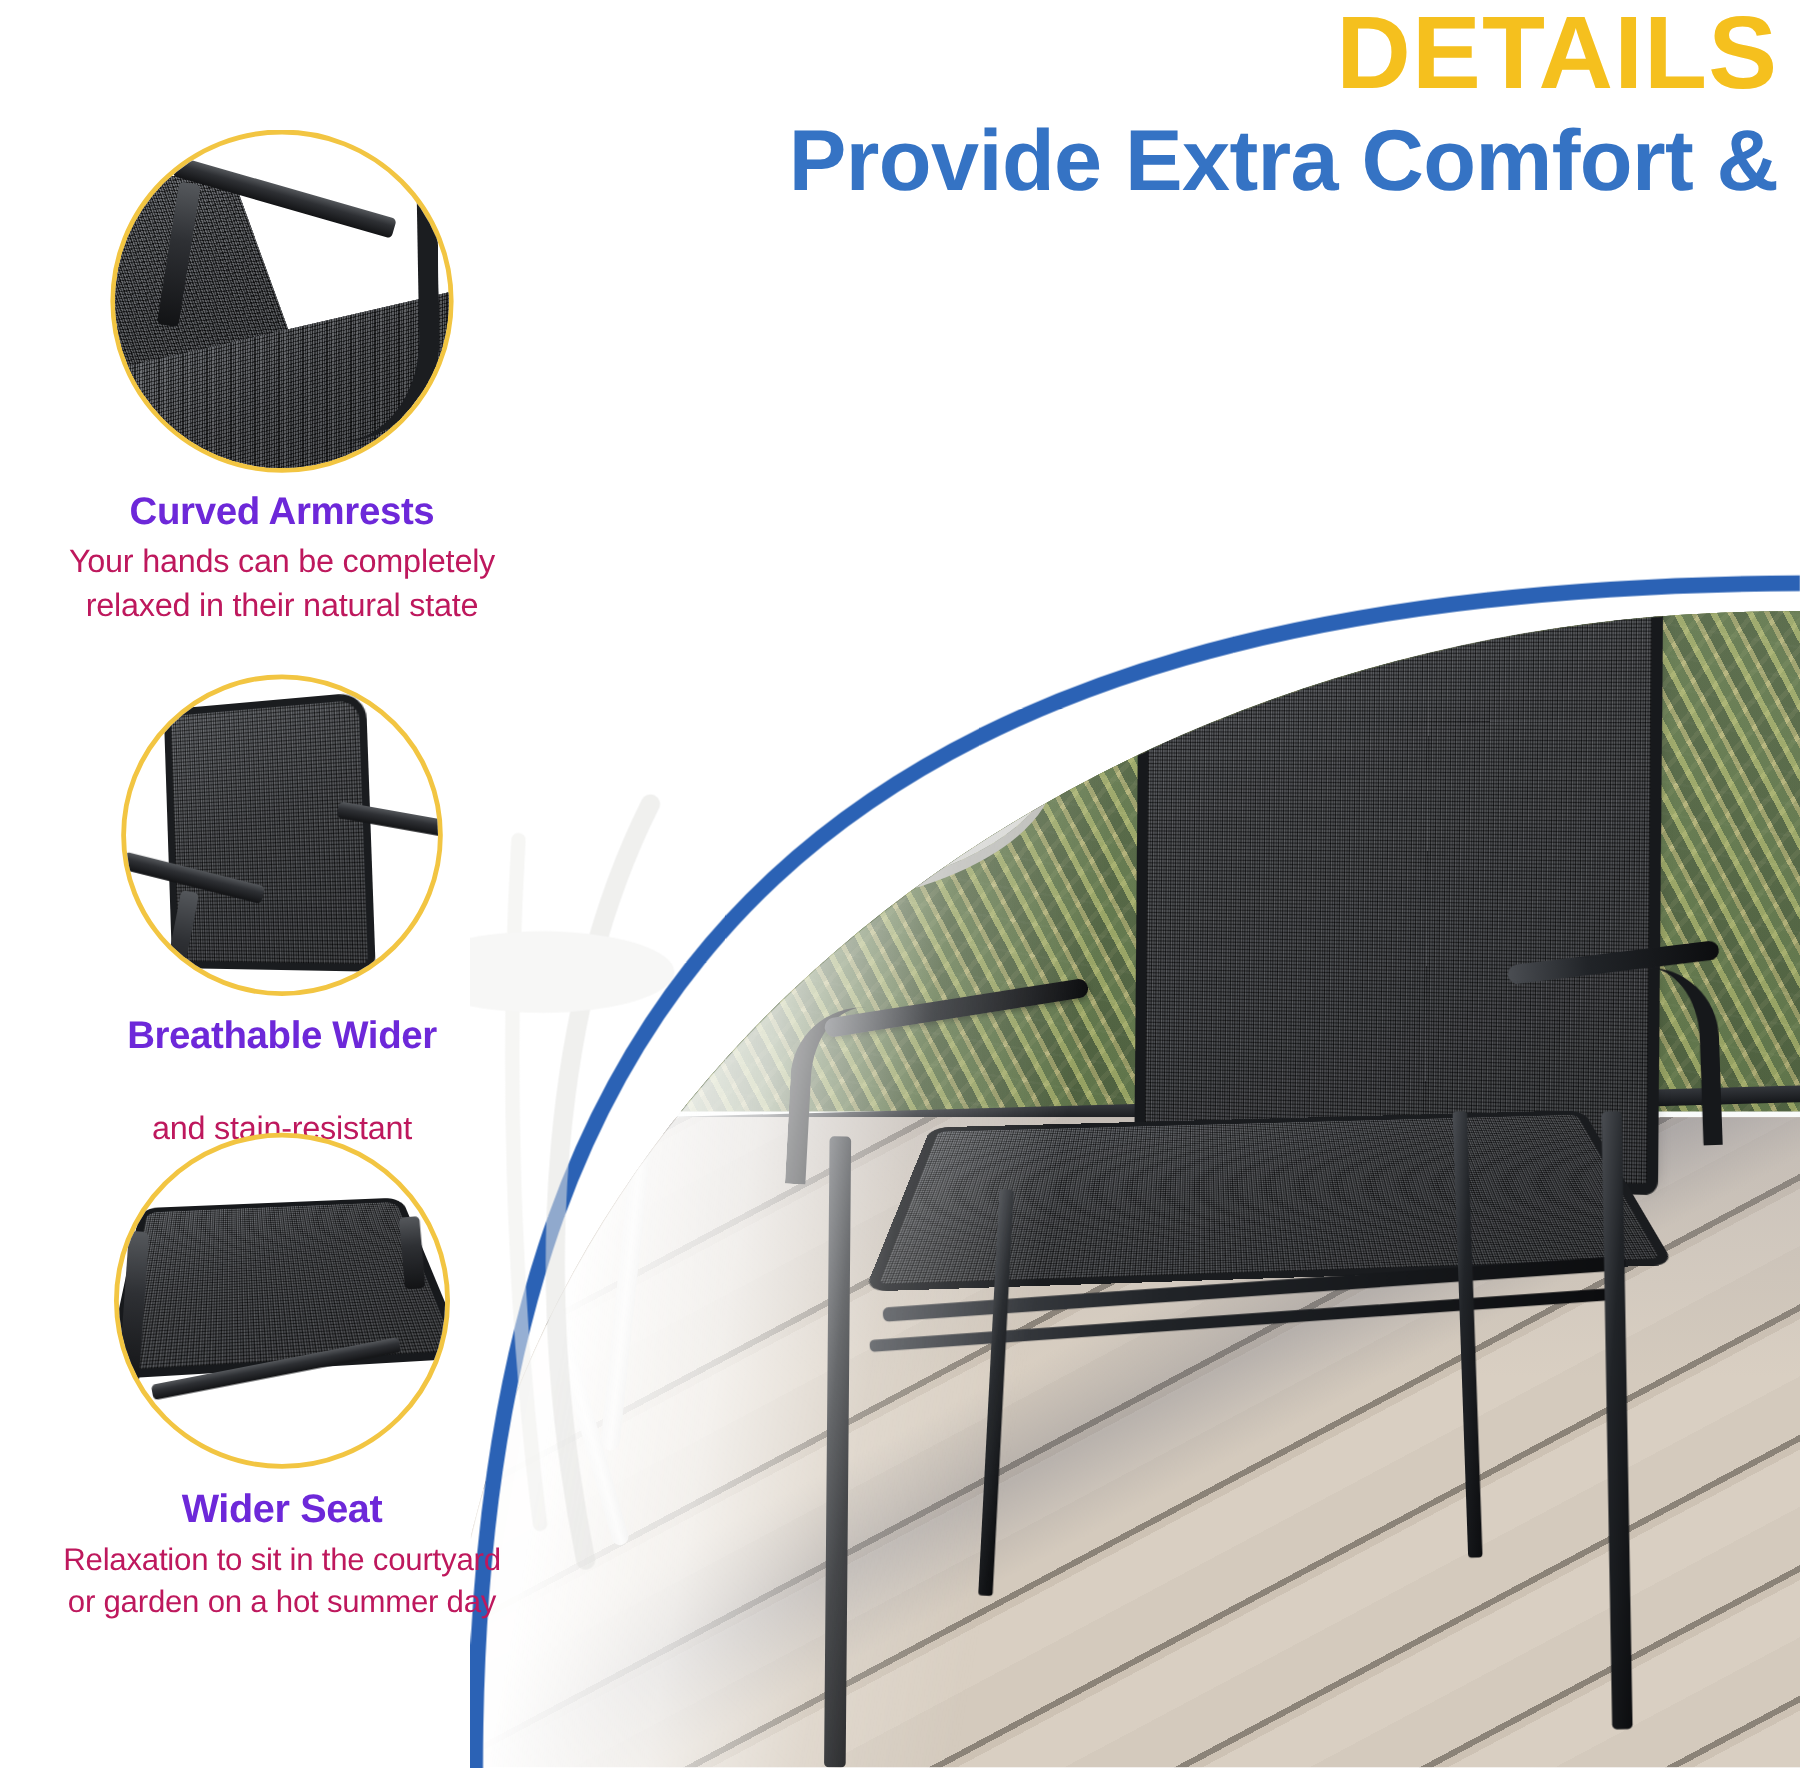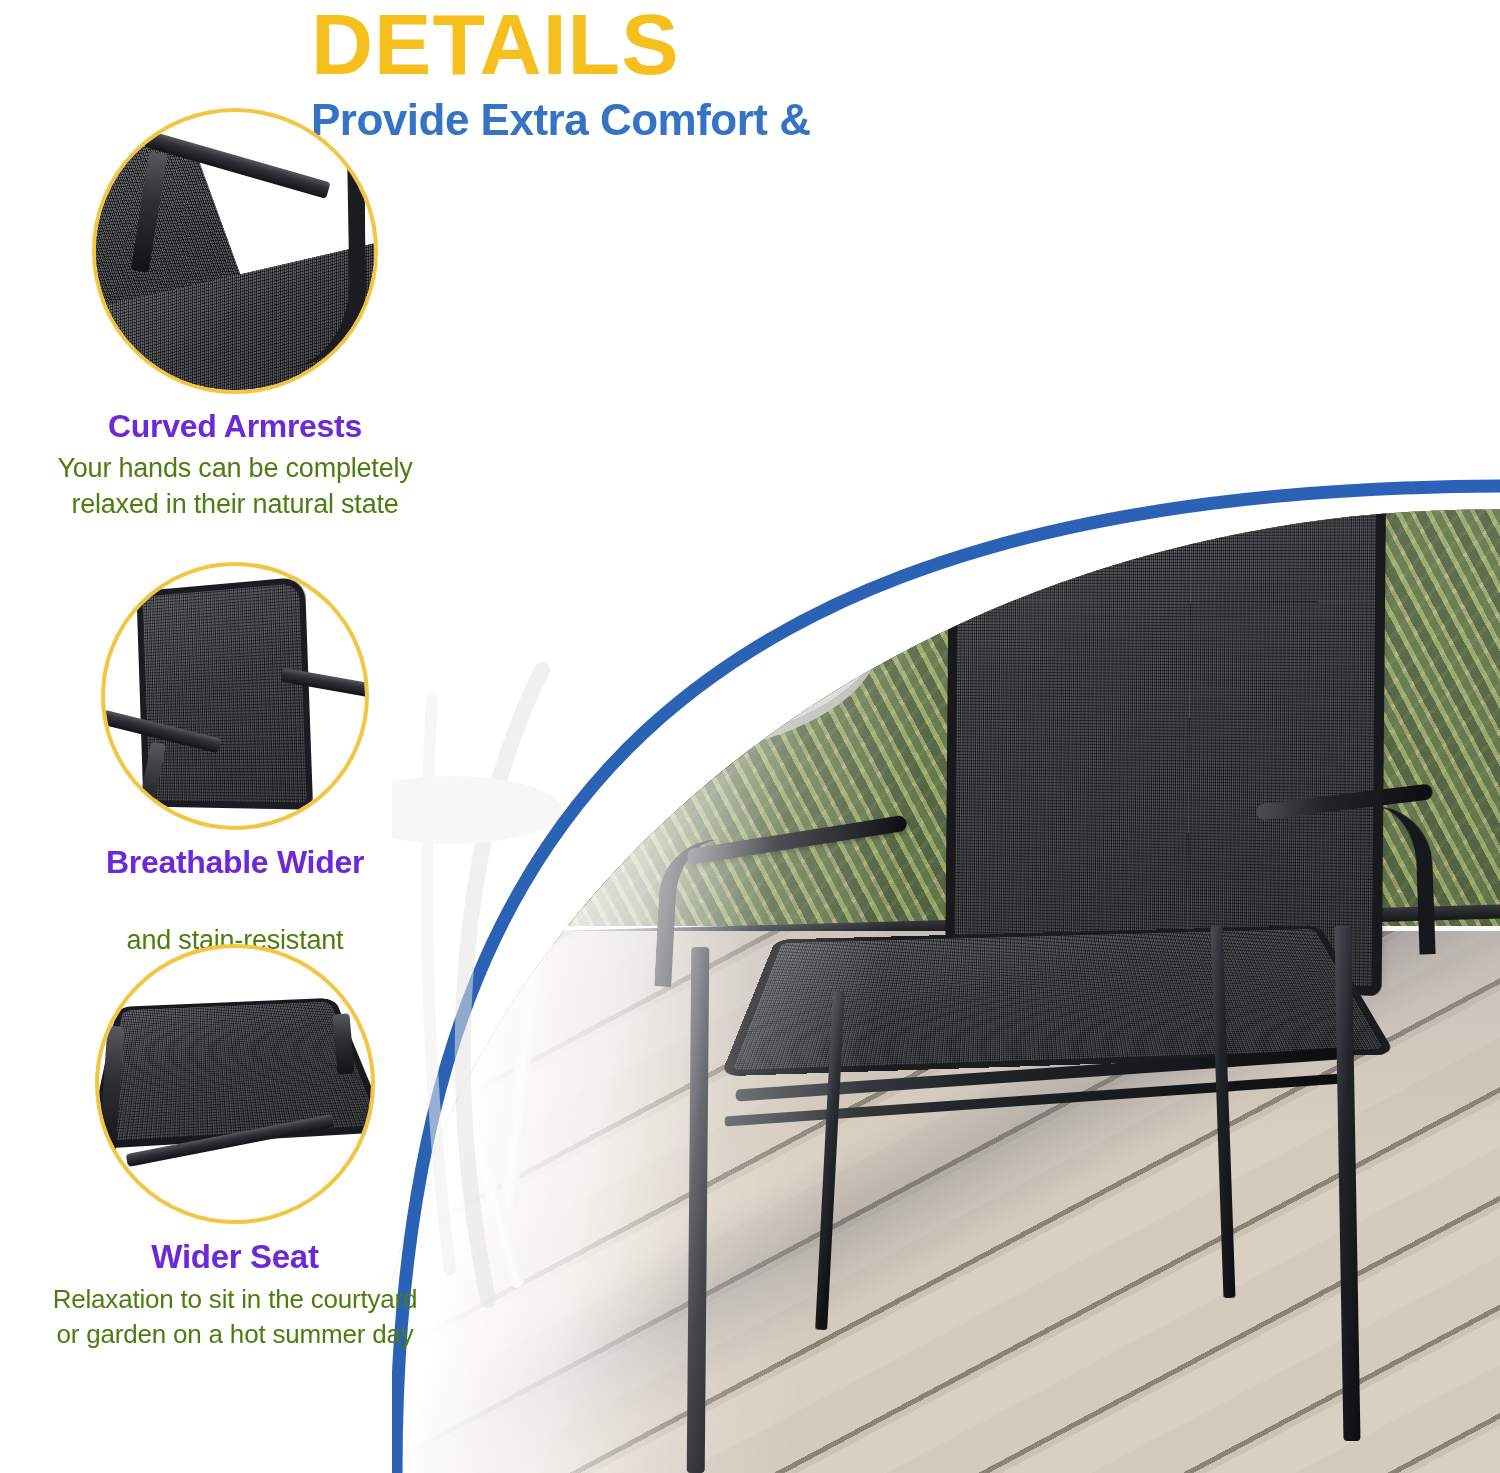--- a/index.html
+++ b/index.html
@@ -6,29 +6,29 @@
   html,body { background:#ffffff; }
   body {
     width:1500px; height:1473px;
     font-family:"Liberation Sans", sans-serif;
     position:relative; overflow:hidden;
     -webkit-font-smoothing:antialiased;
   }
 
   
   #headings {
-    position:absolute; left:311px; top:0px; width:1190px; height:310px;
-    pointer-events:none;
+    position:absolute; left:292px; top:0px; width:1190px; height:310px;
+    text-align:right; pointer-events:none;
   }
   #details-title {
     font-size:86px; font-weight:bold; letter-spacing:1px;
     line-height:0.95; color:#F5C01E; padding-top:4px;
   }
   #subtitle {
-    font-size:44px; font-weight:bold; line-height:1.07;
+    font-size:72px; font-weight:bold; line-height:1.07;
     color:#3573C4; padding-top:10px; letter-spacing:-0.5px;
   }
   #subtitle .l2 { display:block; }
 
   
   .feature { position:absolute; width:470px; left:0; }
   #feature-1 { top:108px; }
   #feature-2 { top:562px; }
   #feature-3 { top:944px; }
 
@@ -41,21 +41,21 @@
   #feature-2 .thumb { width:268px; height:268px; }
   #feature-3 .thumb { width:280px; height:280px; }
 
   .ftext { text-align:center; padding-top:14px; }
   .fhead {
     font-size:32px; font-weight:bold; color:#6d28d9;
     letter-spacing:-0.3px; line-height:1.15;
   }
   #feature-3 .fhead { font-size:33px; }
   .fdesc {
-    font-size:27px; color:#4d7c0f; line-height:1.33; padding-top:6px;
+    font-size:27px; color:#be185d; line-height:1.33; padding-top:6px;
     letter-spacing:-0.2px;
   }
   #feature-3 .fdesc { font-size:26px; }
 
   
   .mesh {
     background-color:#3b3d41;
     background-image:
       repeating-linear-gradient(90deg, rgba(0,0,0,.55) 0 1px, rgba(255,255,255,.10) 1px 2px, rgba(0,0,0,.32) 2px 3px, rgba(255,255,255,.05) 3px 4px),
       repeating-linear-gradient(0deg, rgba(0,0,0,.45) 0 1px, rgba(255,255,255,.09) 1px 3px),

